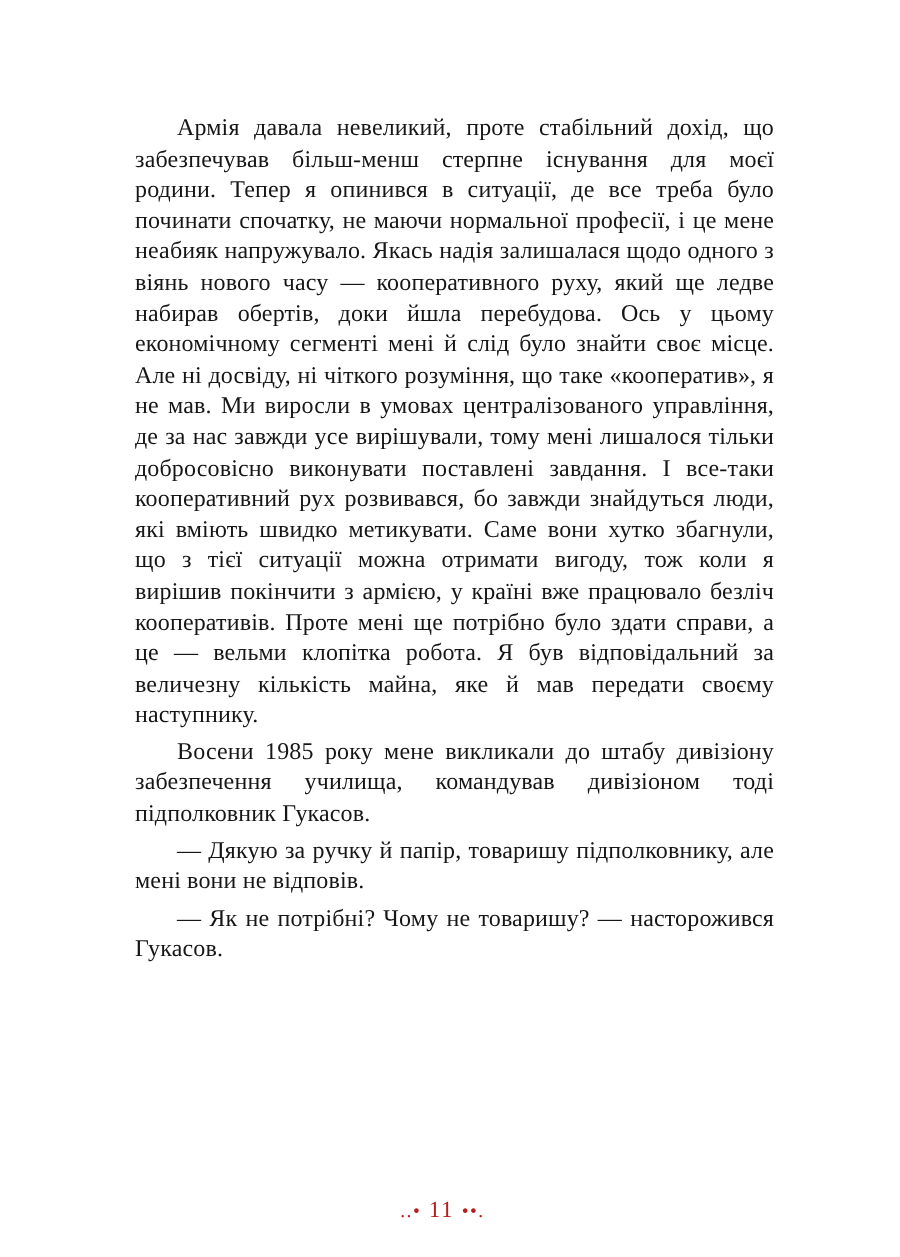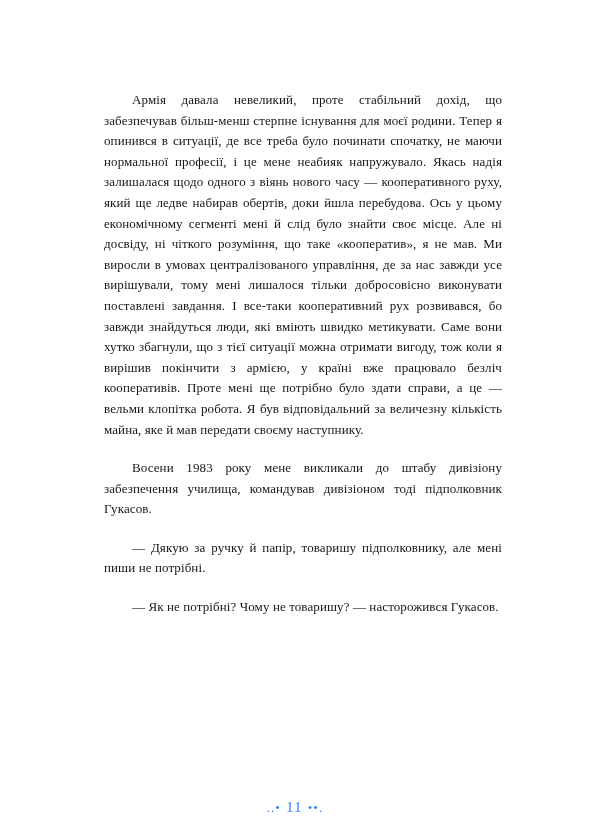--- a/index.html
+++ b/index.html
@@ -17,55 +17,55 @@
     color: #161616;
     overflow: hidden;
   }
   .text-block {
     position: absolute;
     top: 72px;
     left: 86px;
     width: 434px;
   }
   .text-block p {
-    margin: 18px;
-    font-size: 13px;
+    margin: 4px;
+    font-size: 16px;
     line-height: 20.6px;
     text-align: justify;
     text-indent: 28px;
     letter-spacing: 0.1px;
   }
   .page-footer {
     position: absolute;
     left: 0;
     right: 10px;
     bottom: 22px;
     text-align: center;
     font-size: 15px;
-    color: #3b82f6;
+    color: #b91c1c;
     letter-spacing: 1px;
   }
   .page-footer .ornament {
     font-size: 13px;
     letter-spacing: 1px;
   }
   .page-footer .number {
     margin: 0 5px;
     font-size: 15.5px;
   }
 </style>
 </head>
 <body>
 
 <div class="book-page">
 
   <div class="text-block">
     <p>Армія давала невеликий, проте стабільний дохід, що забезпечував більш-менш стерпне існування для моєї родини. Тепер я опинився в ситуації, де все треба було починати спочатку, не маючи нормальної професії, і це мене неабияк напружувало. Якась надія залишалася щодо одного з віянь нового часу — кооперативного руху, який ще ледве набирав обертів, доки йшла перебудова. Ось у цьому економічному сегменті мені й слід було знайти своє місце. Але ні досвіду, ні чіткого розуміння, що таке «кооператив», я не мав. Ми виросли в умовах централізованого управління, де за нас завжди усе вирішували, тому мені лишалося тільки добросовісно виконувати поставлені завдання. І все-таки кооперативний рух розвивався, бо завжди знайдуться люди, які вміють швидко метикувати. Саме вони хутко збагнули, що з тієї ситуації можна отримати вигоду, тож коли я вирішив покінчити з армією, у країні вже працювало безліч кооперативів. Проте мені ще потрібно було здати справи, а це — вельми клопітка робота. Я був відповідальний за величезну кількість майна, яке й мав передати своєму наступнику.</p>
-    <p>Восени 1983 року мене викликали до штабу дивізіону забезпечення училища, командував дивізіоном тоді підполковник Гукасов.</p>
-    <p>— Дякую за ручку й папір, товаришу підполковнику, але мені пиши не потрібні.</p>
+    <p>Восени 1985 року мене викликали до штабу дивізіону забезпечення училища, командував дивізіоном тоді підполковник Гукасов.</p>
+    <p>— Дякую за ручку й папір, товаришу підполковнику, але мені вони не відповів.</p>
     <p>— Як не потрібні? Чому не товаришу? — насторожився Гукасов.</p>
   </div>
 
   <div class="page-footer">
     <span class="ornament">..•</span><span class="number">11</span><span class="ornament">••.</span>
   </div>
 
 </div>
 
 </body></html>

